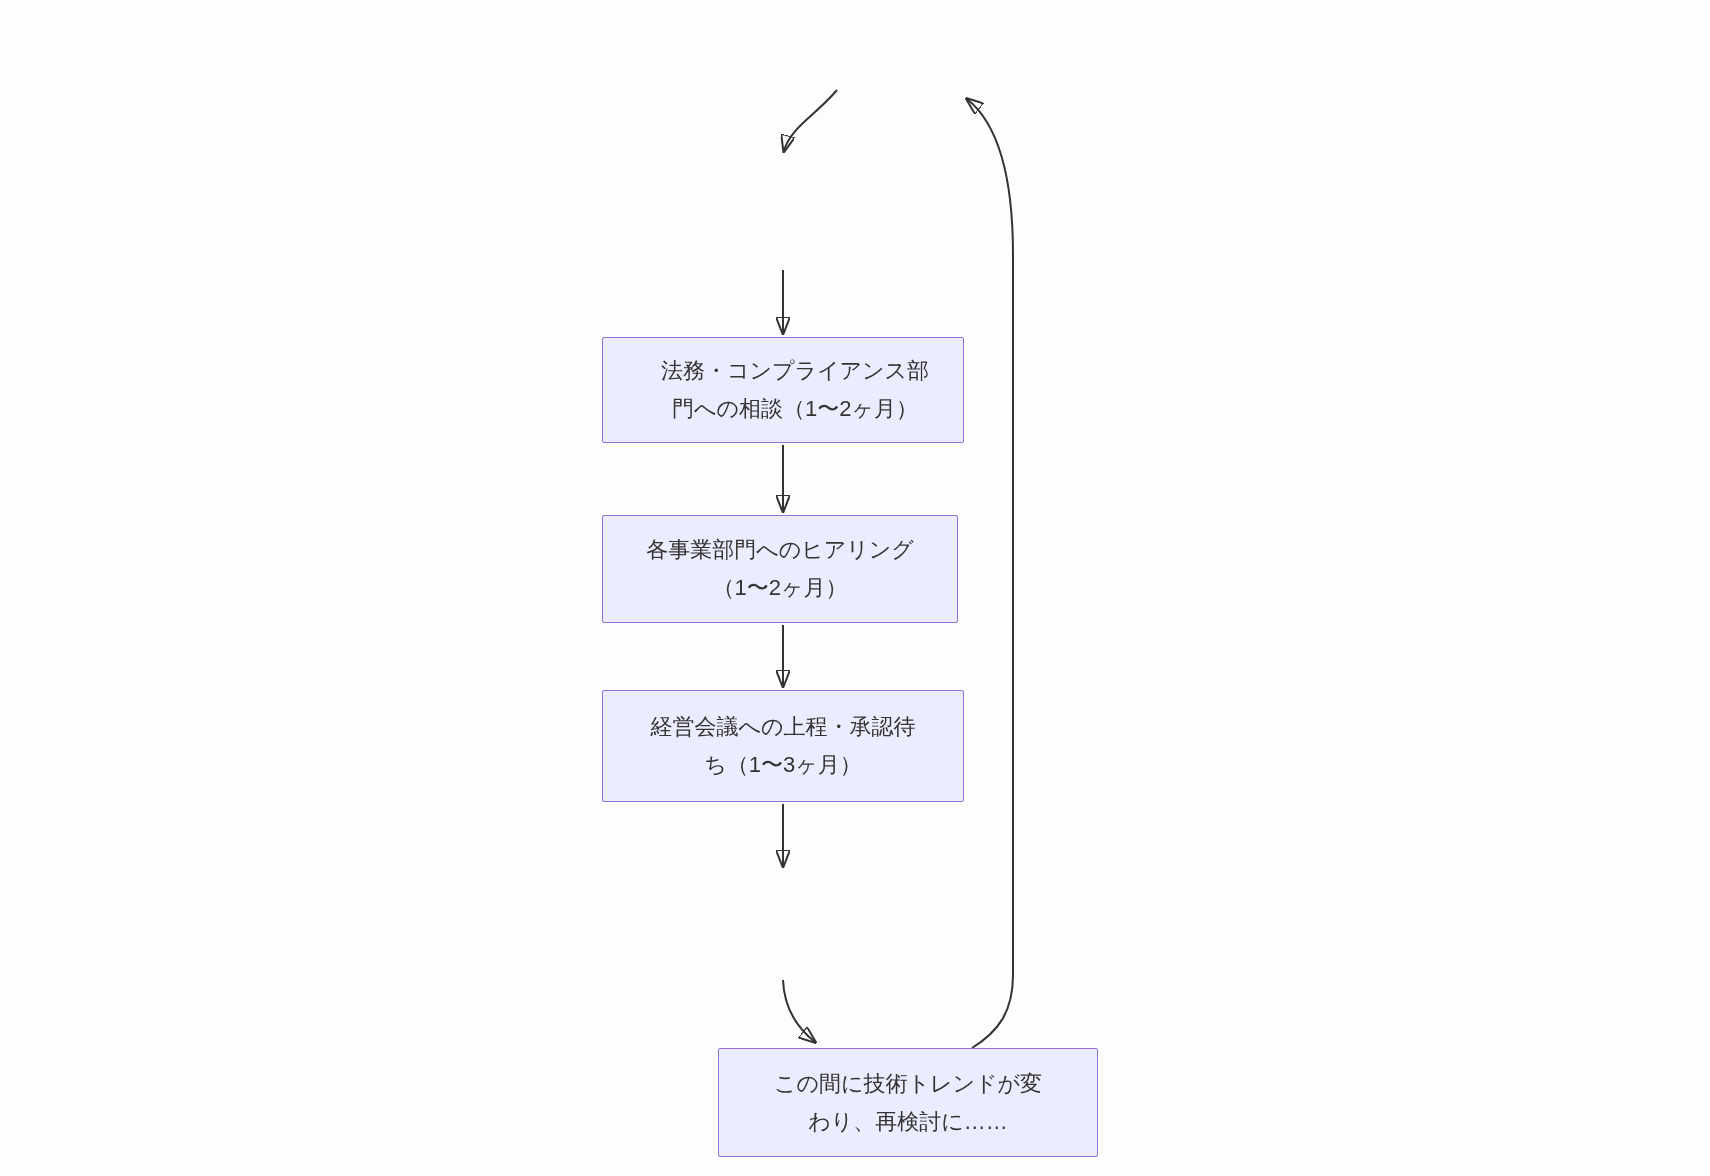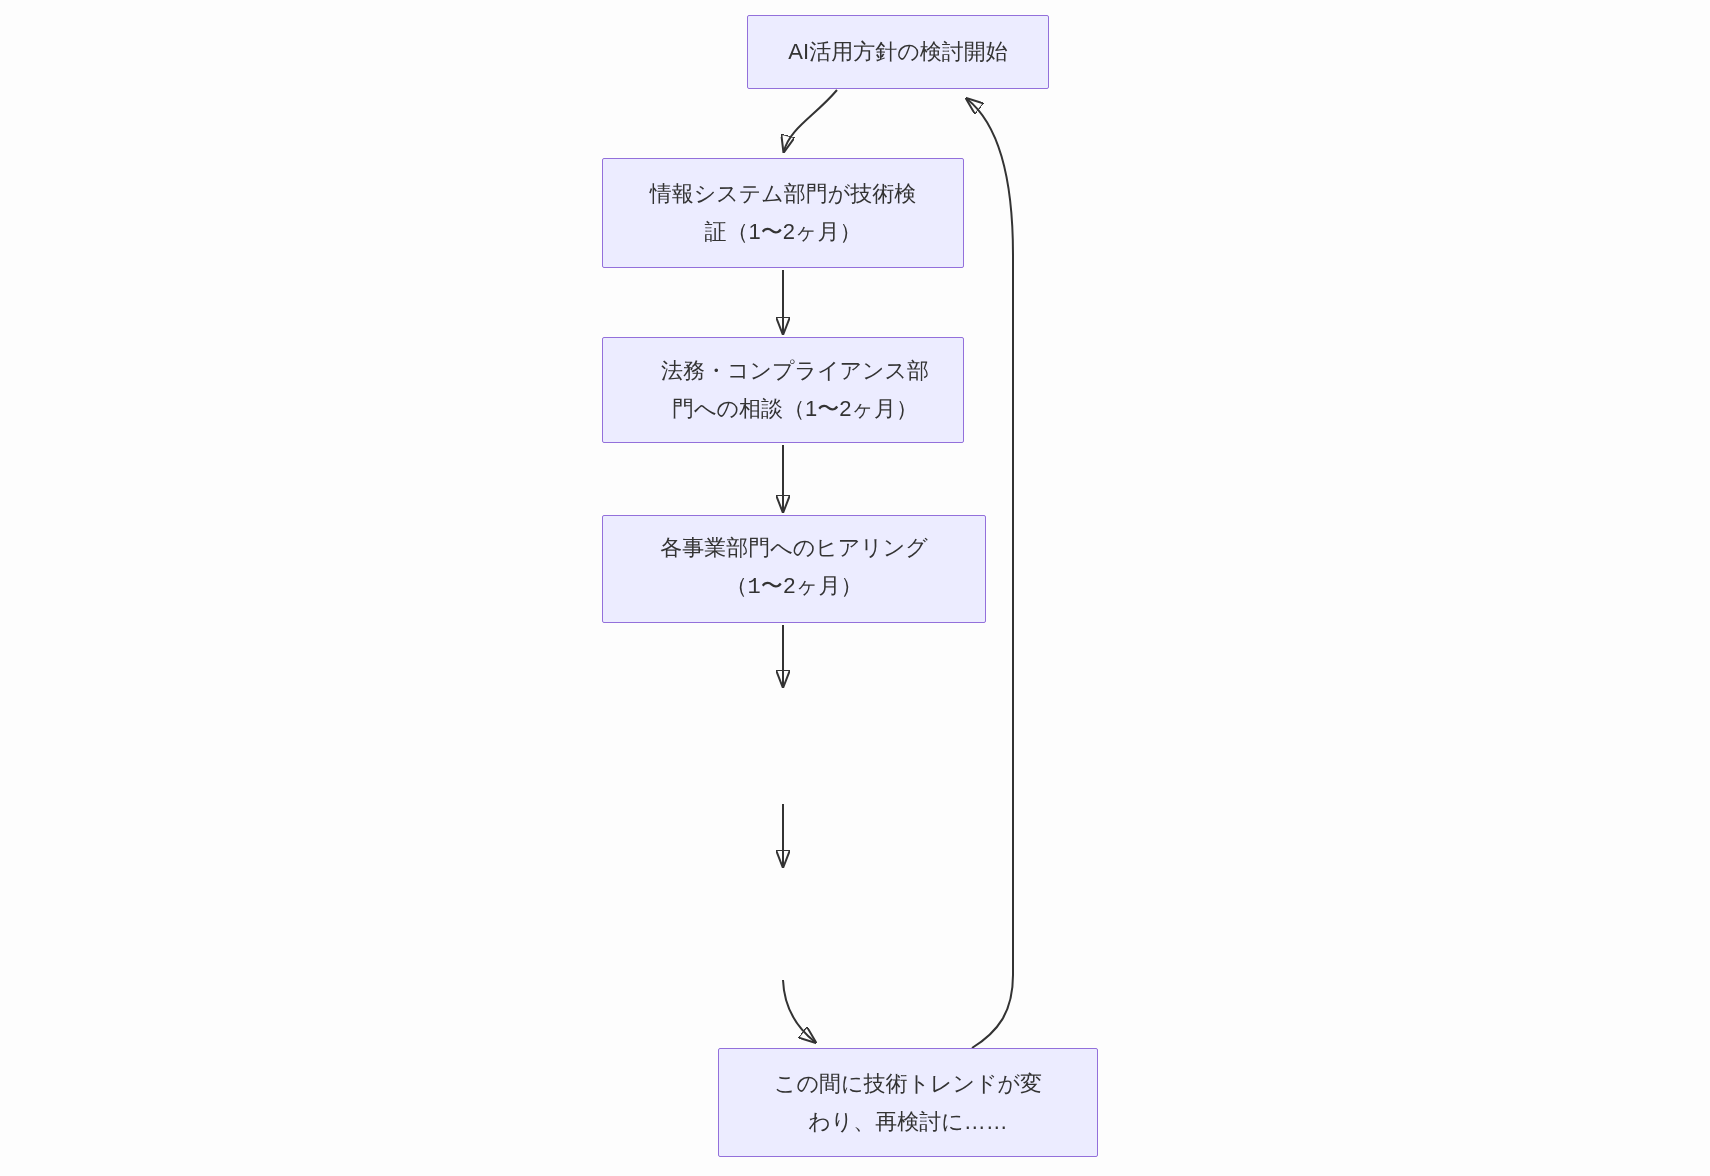--- a/index.html
+++ b/index.html
@@ -40,21 +40,21 @@
     color: #333333;
     font-size: 22px;
     line-height: 38px;
     text-align: center;
     white-space: pre-line;
   }
   
   .n-start  { left: 747px; top: 15px;   width: 302px; height: 74px;  }
   .n-tech   { left: 602px; top: 158px;  width: 362px; height: 110px; }
   .n-legal  { left: 602px; top: 337px;  width: 362px; height: 106px; padding-left: 24px; }
-  .n-hear   { left: 602px; top: 515px;  width: 384px; height: 108px; font-family: Liberation Mono, monospace; }
+  .n-hear   { left: 602px; top: 515px;  width: 356px; height: 108px; }
   .n-board  { left: 602px; top: 690px;  width: 362px; height: 112px; }
   .n-launch { left: 602px; top: 870px;  width: 362px; height: 108px; }
   .n-trend  { left: 718px; top: 1048px; width: 380px; height: 109px; }
 </style>
 </head>
 <body>
 
 <div class="canvas">
 
   <svg class="edges" viewBox="0 0 1710 1176" xmlns="http://www.w3.org/2000/svg">
@@ -65,39 +65,36 @@
     </defs>
     <path d="M 837 90 C 815 116, 790 128, 784 151" marker-end="url(#arrow)"></path>
     <path d="M 783 270 L 783 333" marker-end="url(#arrow)"></path>
     <path d="M 783 445 L 783 511" marker-end="url(#arrow)"></path>
     <path d="M 783 625 L 783 686" marker-end="url(#arrow)"></path>
     <path d="M 783 804 L 783 866" marker-end="url(#arrow)"></path>
     <path d="M 783 980 C 784 1006, 796 1027, 815 1042" marker-end="url(#arrow)"></path>
     <path d="M 972 1048 C 998 1032, 1013 1012, 1013 975 L 1013 255 C 1013 170, 996 122, 967 99" marker-end="url(#arrow)"></path>
   </svg>
 
-  <div class="node n-start">
-    <span class="label">AI活用方針の検討開始</span>
-  </div>
 
-  <div class="node n-tech">
-    <span class="label">情報システム部門が技術検
-証（1〜2ヶ月）</span>
-  </div>
 
   <div class="node n-legal">
     <span class="label">法務・コンプライアンス部
 門への相談（1〜2ヶ月）</span>
   </div>
 
   <div class="node n-hear">
     <span class="label">各事業部門へのヒアリング
 （1〜2ヶ月）</span>
   </div>
 
+  <div class="node n-board">
+    <span class="label">経営会議への上程・承認待
+ち（1〜3ヶ月）</span>
+  </div>
 
 
   <div class="node n-trend">
     <span class="label">この間に技術トレンドが変
 わり、再検討に……</span>
   </div>
 
 </div>
 
 </body></html>

